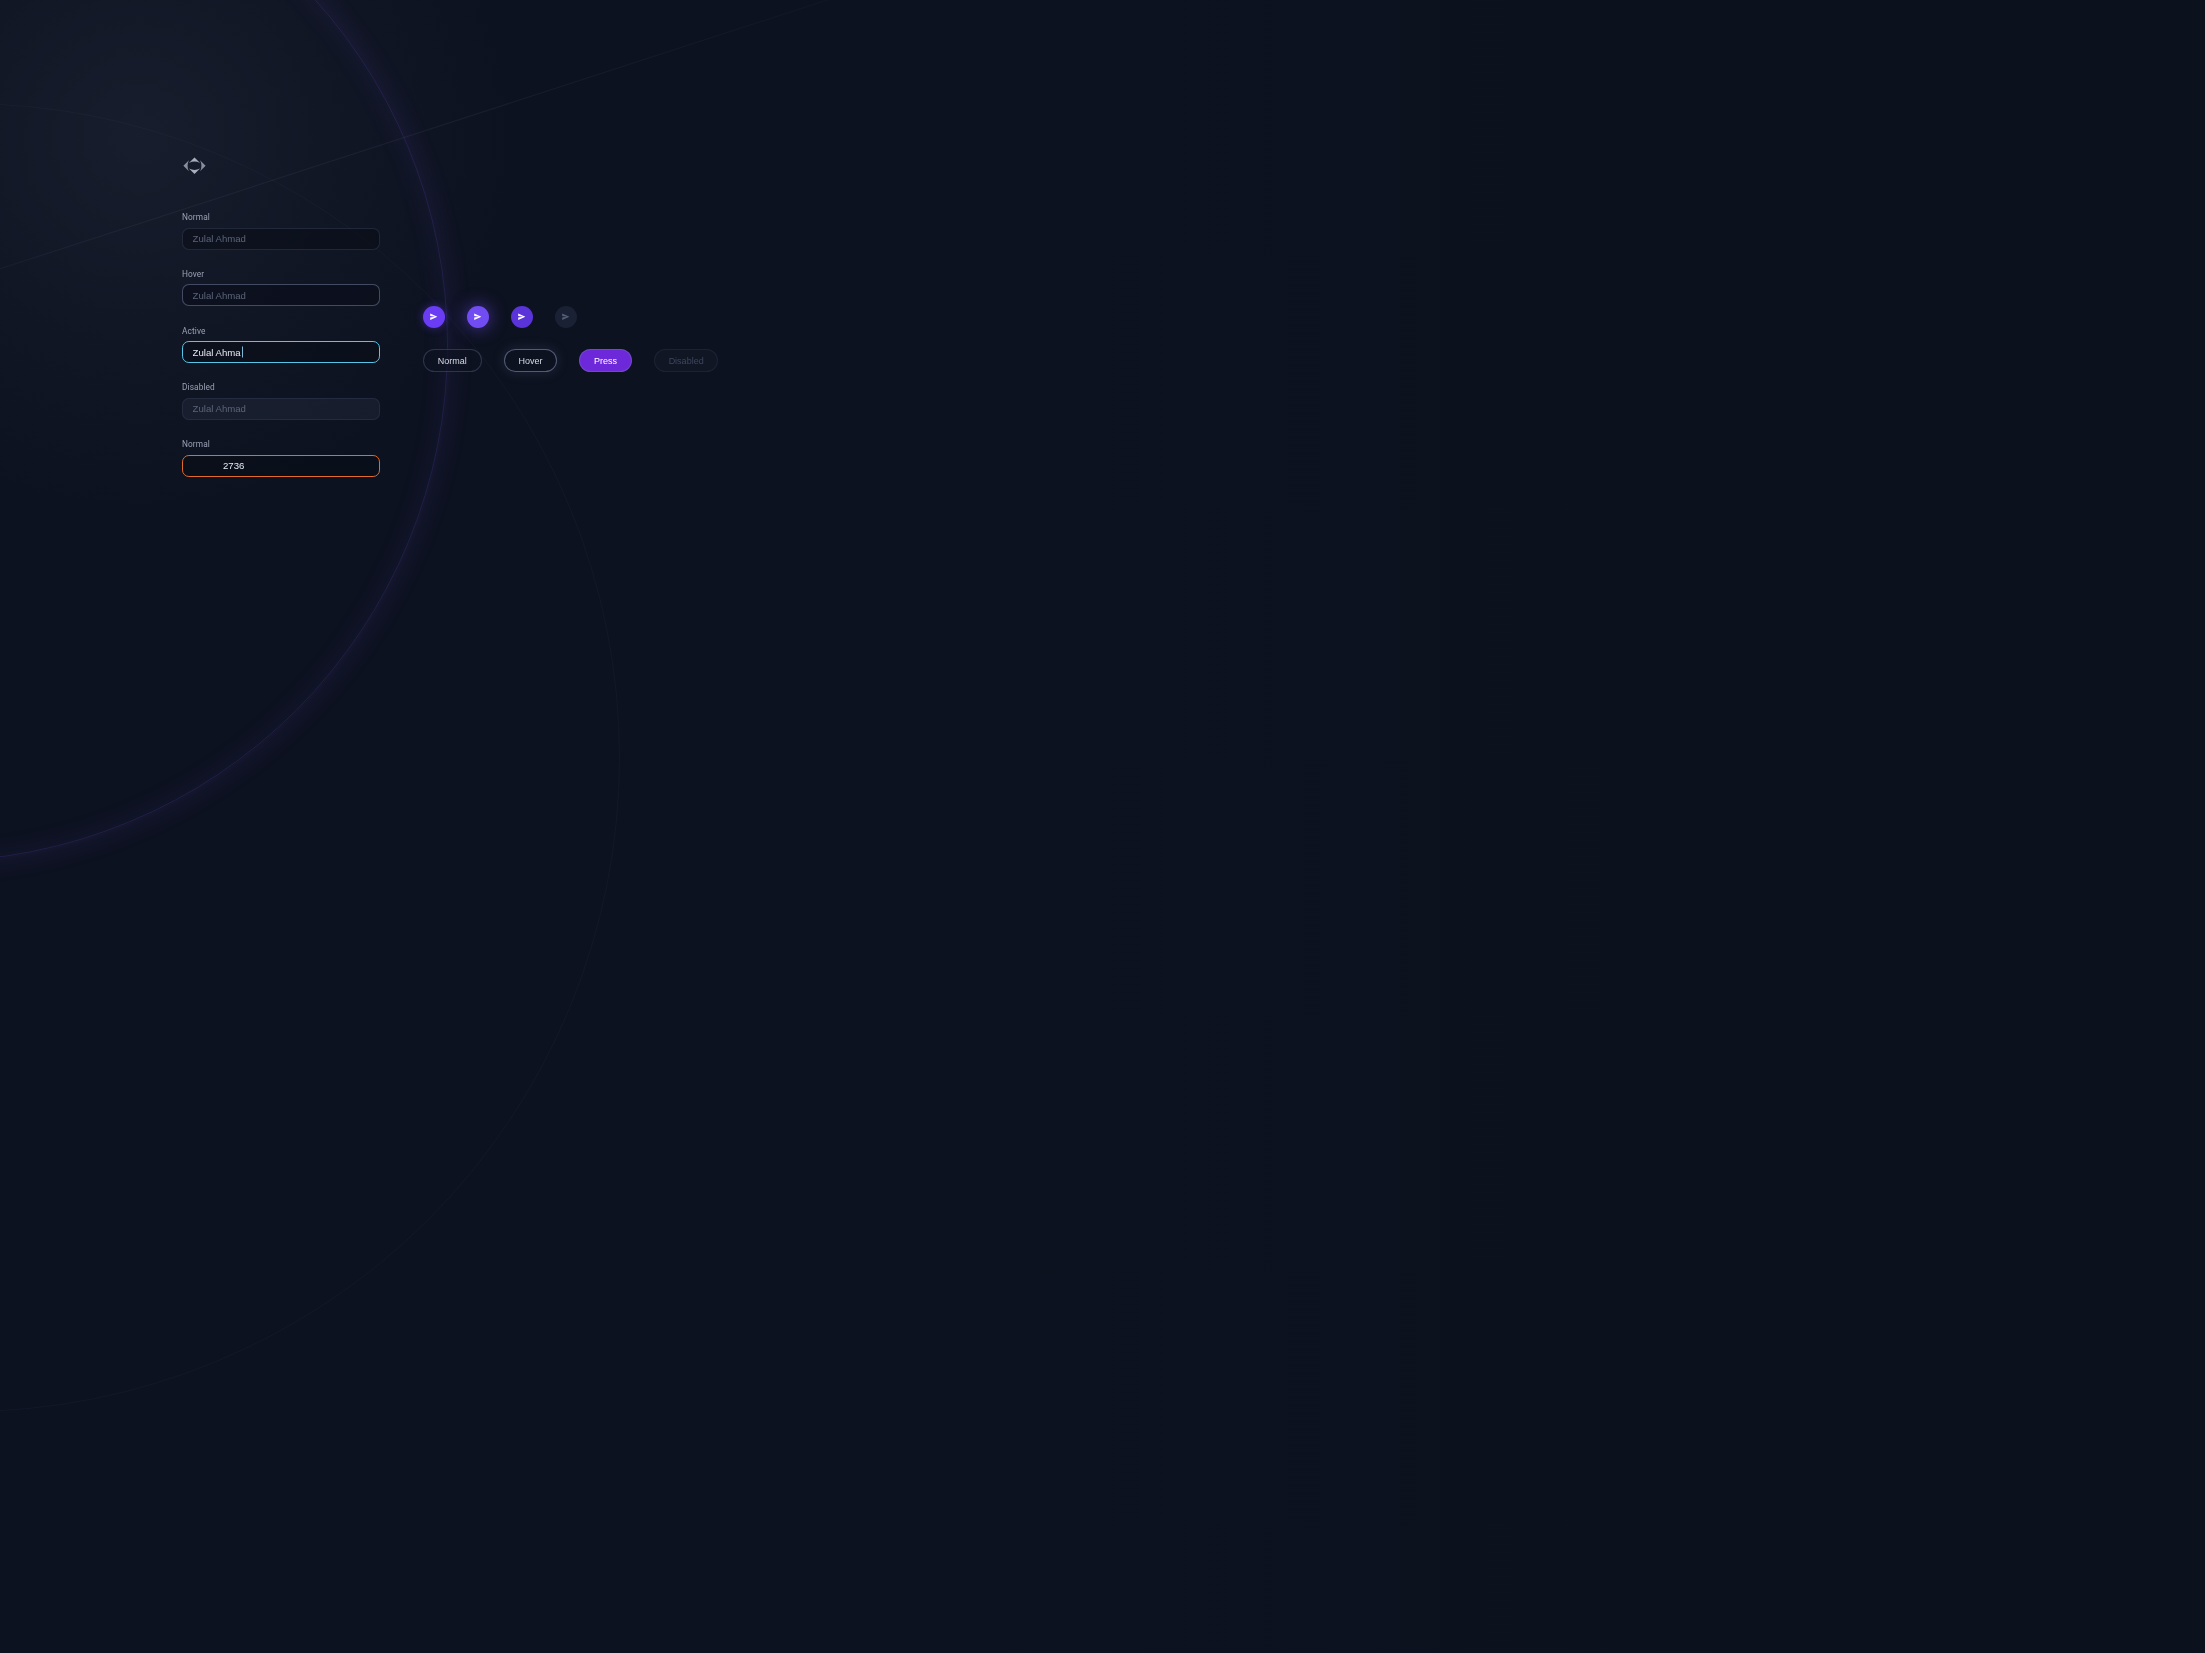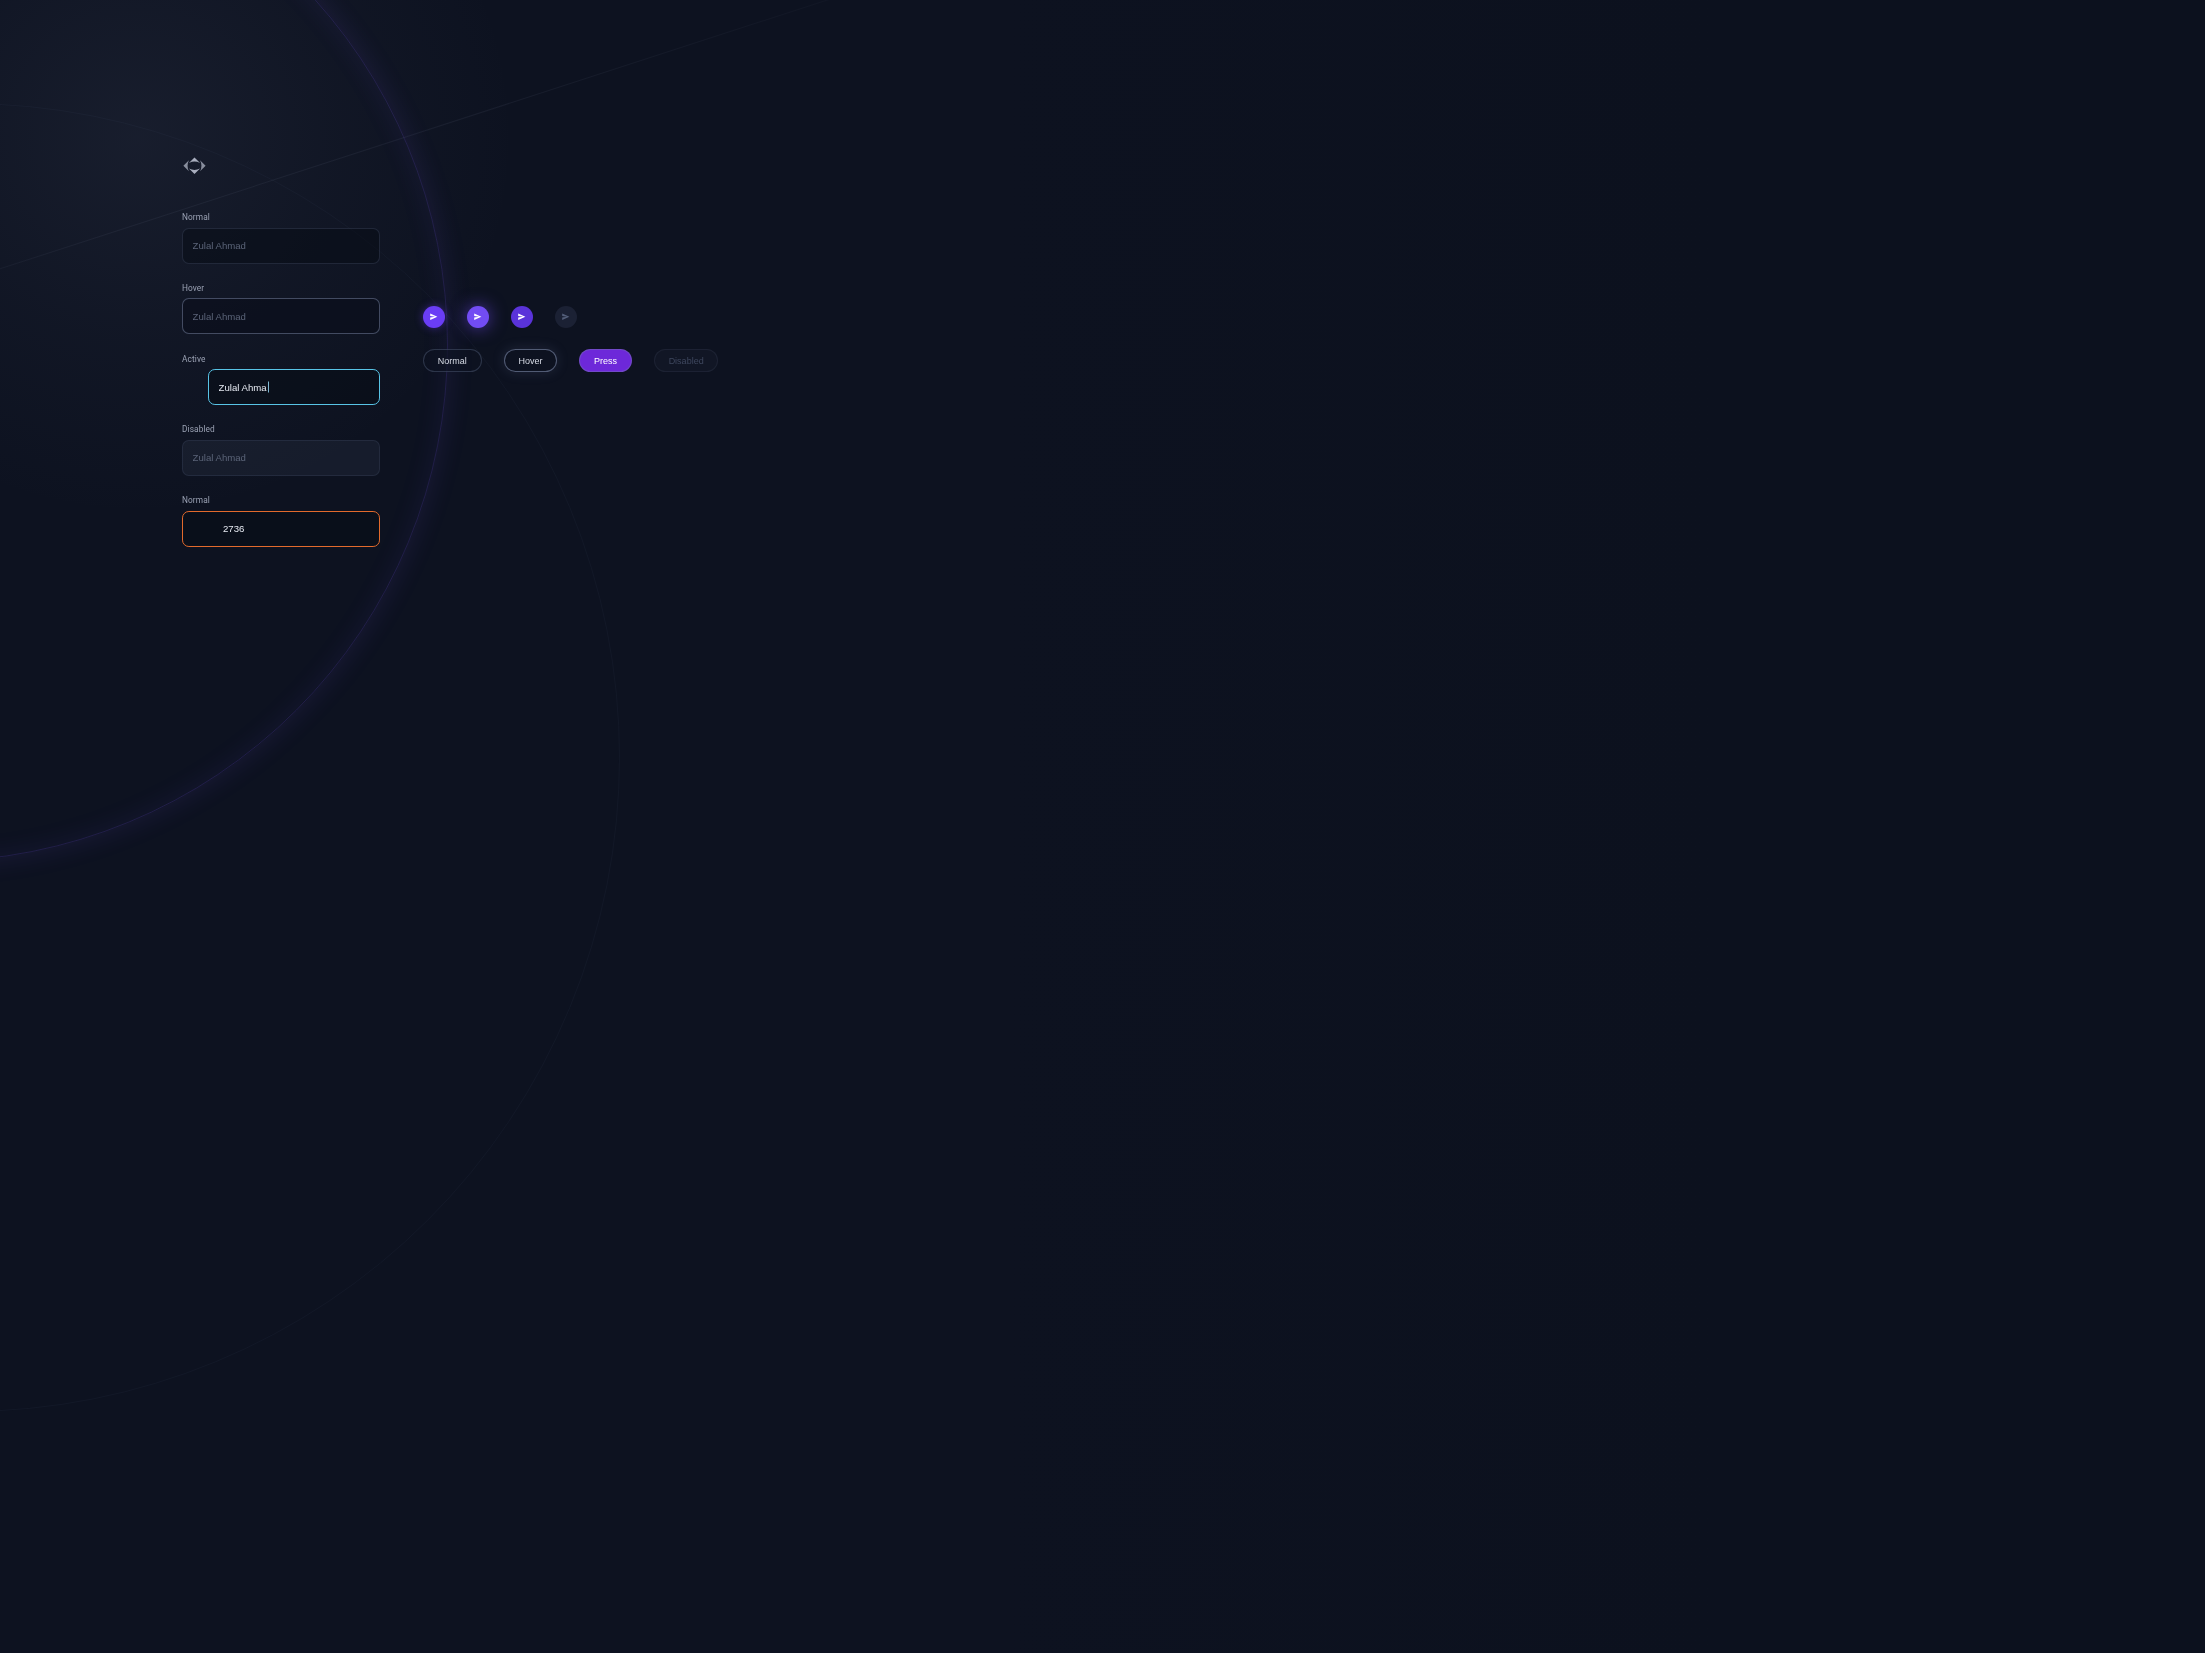--- a/index.html
+++ b/index.html
@@ -76,21 +76,21 @@
     gap: 19.3px;
   }
   .field-group { display: flex; flex-direction: column; gap: 5.5px; }
   .field-label {
     font-size: 8.3px;
     color: #9aa1b3;
     letter-spacing: 0.1px;
   }
   .text-input {
     width: 100%;
-    height: 36px;
+    height: 22px;
     border-radius: 6.9px;
     background: rgba(8,12,22,0.55);
     border: 0.7px solid rgba(110,125,160,0.22);
     padding: 0 9.6px;
     font-size: 9.6px;
     color: #d9dde7;
     outline: none;
   }
   .text-input::placeholder { color: #5b6478; }
   .text-input.state-hover {
@@ -104,21 +104,21 @@
   .text-input.state-disabled {
     background: rgba(50,58,78,0.25);
     border-color: rgba(110,125,160,0.15);
     color: #49526a;
   }
   .text-input.state-error {
     border-color: #e26a2c;
     color: #e6eaf2;
     padding-left: 40px;
   }
-  .active-wrap { position: relative; margin-left: 26px; }
+  .active-wrap { position: relative; }
   .caret {
     position: absolute;
     top: 50%; transform: translateY(-50%);
     width: 0.7px; height: 11px;
     background: #7fb9d4;
   }
 
   
   .icon-btn-row {
     position: absolute;

